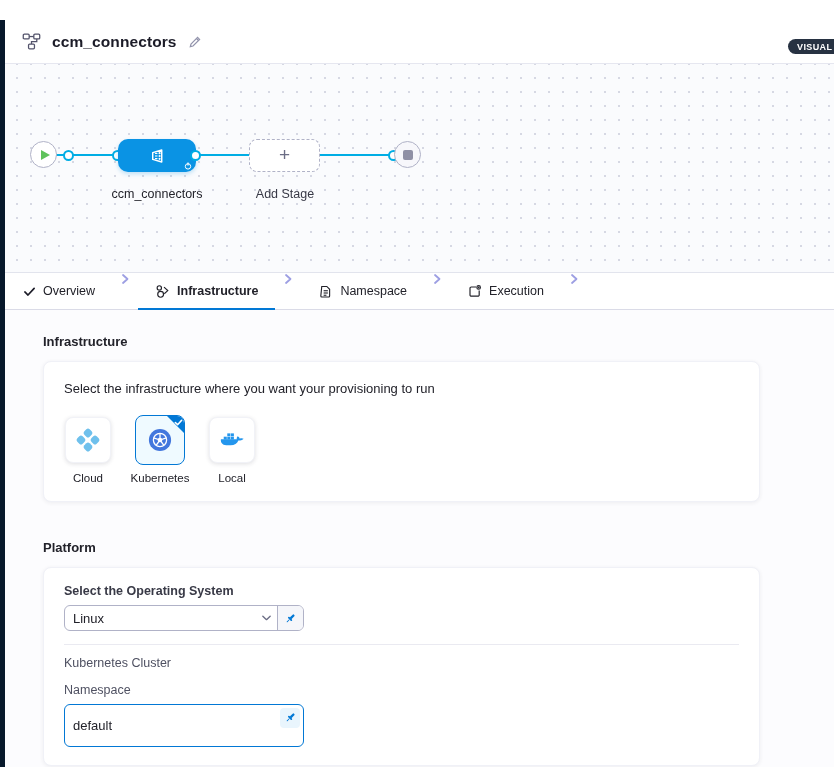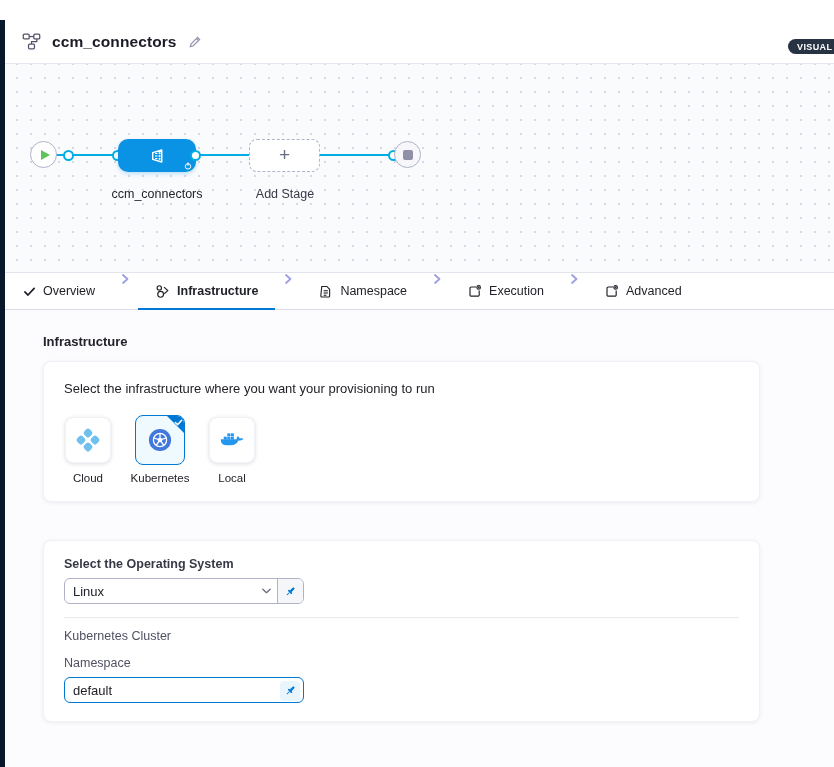--- a/index.html
+++ b/index.html
@@ -107,21 +107,21 @@
     border-radius:0 5px 5px 0; display:flex; align-items:center; justify-content:center; cursor:pointer;
   }
   .divider { border:none; border-top:1px solid #eaeaf1; margin:13px 0 11px 0; }
   .row-gap { margin-top:13px; }
   .green-dot { width:7px; height:7px; border-radius:50%; background:#4dc952; flex:0 0 7px; margin-right:6px; }
   .scope-badge {
     font-size:9px; font-weight:700; letter-spacing:.5px; color:#383946;
     border:1px solid #c9cad9; background:#fcfcfe; border-radius:4px; padding:2.5px 5px; line-height:1;
   }
   .spacer { flex:1; }
-  .ns-wrap { position:relative; width:240px; height:26px; }
+  .ns-wrap { position:relative; width:240px; height:43px; }
   .ns-input {
     width:100%; height:100%; border:1.5px solid #0278d5; border-radius:6px;
     padding:0 30px 0 8px; font-size:13px; color:#22222a; outline:none; background:#fff;
     font-family:"Liberation Sans","DejaVu Sans",sans-serif;
   }
   .ns-pin {
     position:absolute; right:4px; top:3.5px; width:20px; height:20px; border-radius:4px;
     background:#e9f5fd; display:flex; align-items:center; justify-content:center; cursor:pointer;
   }
 </style>
@@ -241,30 +241,20 @@
             <path d="M9.6 3.2 H4.6 a1.4 1.4 0 0 0 -1.4 1.4 v7 a1.4 1.4 0 0 0 1.4 1.4 h7 a1.4 1.4 0 0 0 1.4 -1.4 V7"></path>
             <circle cx="12.4" cy="3.6" r="1.9"></circle>
             <circle cx="12.4" cy="3.6" r=".4" fill="#22222a"></circle>
           </g>
         </svg>
         <span>Execution</span>
       </div>
       <svg class="tab-sep" width="10" height="12" viewBox="0 0 10 12">
         <path d="M3 2 L7.5 6 L3 10" fill="none" stroke="#9d9fe3" stroke-width="1.8" stroke-linecap="round" stroke-linejoin="round"></path>
       </svg>
-      <div class="tab">
-        <svg width="15" height="15" viewBox="0 0 16 16">
-          <g fill="none" stroke="#22222a" stroke-width="1.25">
-            <path d="M9.6 3.2 H4.6 a1.4 1.4 0 0 0 -1.4 1.4 v7 a1.4 1.4 0 0 0 1.4 1.4 h7 a1.4 1.4 0 0 0 1.4 -1.4 V7"></path>
-            <circle cx="12.4" cy="3.6" r="1.9"></circle>
-            <circle cx="12.4" cy="3.6" r=".4" fill="#22222a"></circle>
-          </g>
-        </svg>
-        <span>Advanced</span>
-      </div>
     </div>
 
     <div class="content">
 
       <h2 class="section-h">Infrastructure</h2>
 
       <div class="card card-infra">
         <div class="prompt">Select the infrastructure where you want your provisioning to run</div>
         <div class="tiles">
 
@@ -315,20 +305,21 @@
                   <path d="M1.6 11.4 h16.2 c1.6 0 2.6-.8 3-1.4 -0.8-.5-2.4-.6-3.2 0 -0.2-1-0.9-1.8-1.8-2.2 -0.7.6-1 1.7-.7 2.6 h-13.5 c-.3 2.6 1 5 4.6 5 h3.6 c3.4 0 5.6-1.6 6.6-4 z"></path>
                 </g>
               </svg>
             </div>
             <div class="tile-label">Local</div>
           </div>
 
         </div>
       </div>
 
+      <h2 class="section-h">Platform</h2>
 
       <div class="card card-platform">
 
         <div class="field-label">Select the Operating System</div>
         <div class="control">
           <div class="value">Linux</div>
           <div class="chev-box">
             <svg width="11" height="8" viewBox="0 0 12 8">
               <path d="M2 2 L6 5.8 L10 2" fill="none" stroke="#6b6d85" stroke-width="1.5" stroke-linecap="round" stroke-linejoin="round"></path>
             </svg>

